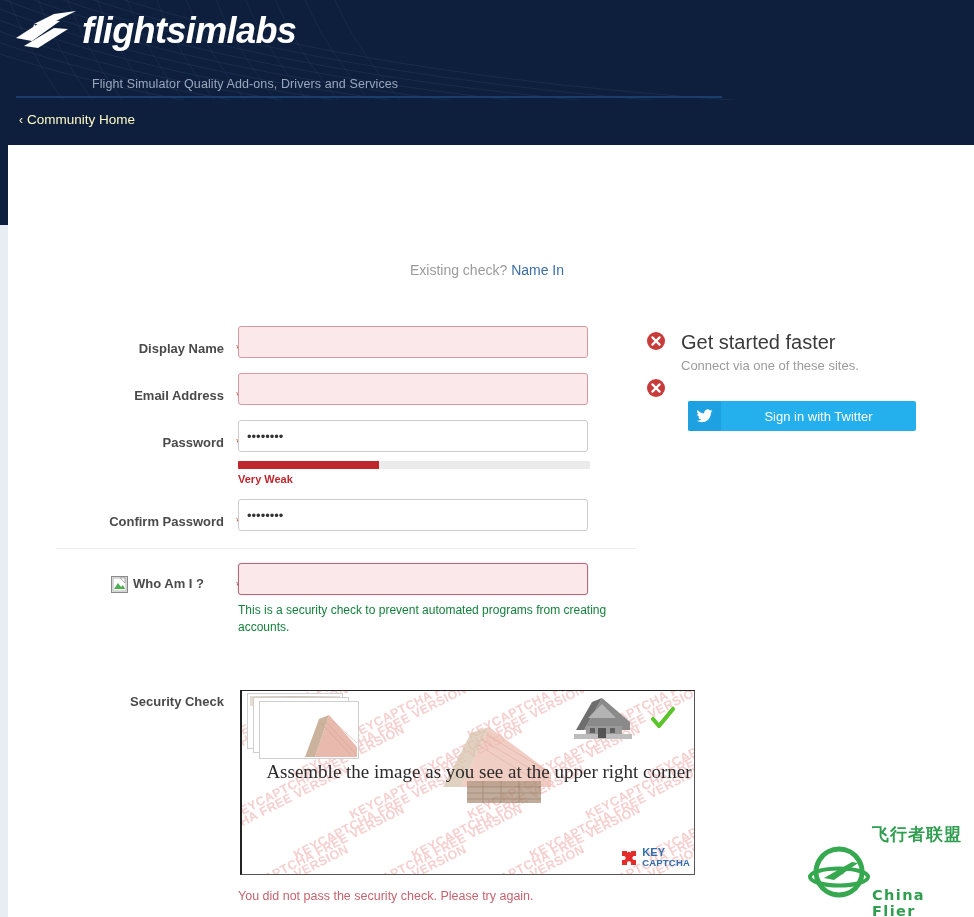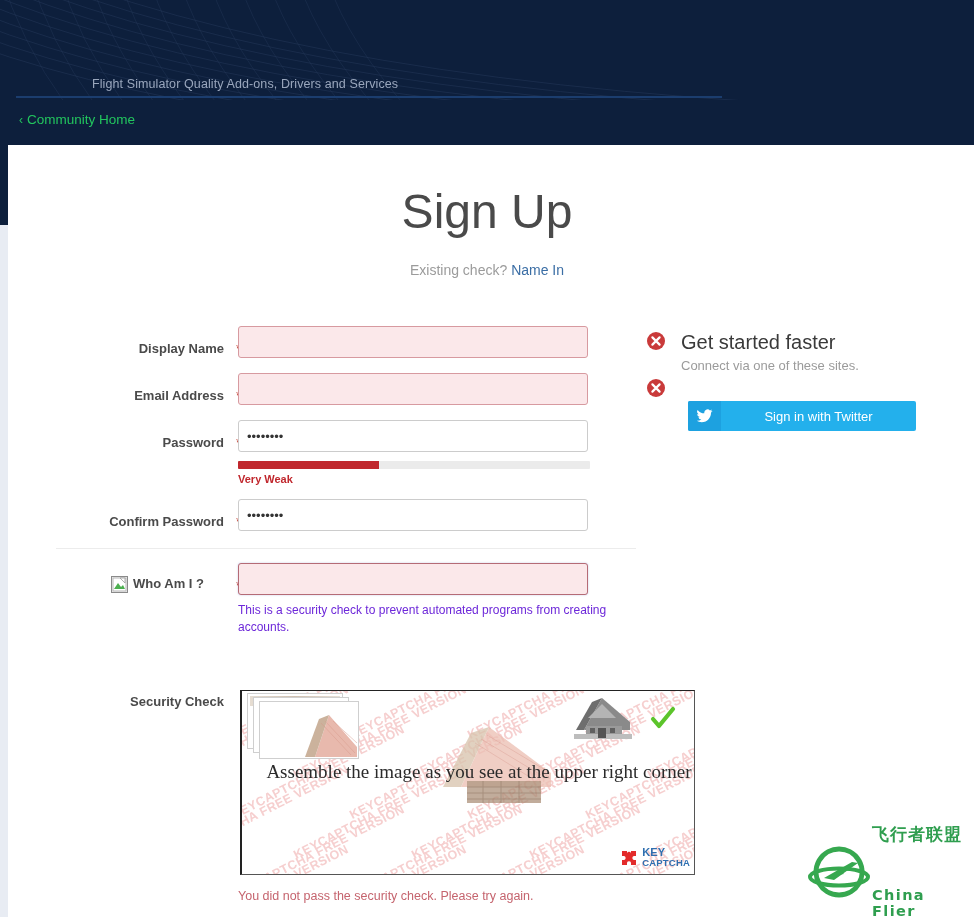--- a/index.html
+++ b/index.html
@@ -55,21 +55,21 @@
   }
 
   
   .nav-bar {
     position: absolute; left: 0; top: 100px;
     width: 974px; height: 45px;
     background: #0d1f3c;
   }
   .nav-link {
     position: absolute; left: 19px; top: 12px;
-    color: #22c55e;
+    color: #fef9c3;
     font-size: 13.5px;
     text-decoration: none;
     white-space: nowrap;
   }
   .nav-chevron { margin-right: 4px; font-size: 12px; }
 
   
   .left-rail-dark {
     position: absolute; left: 0; top: 145px;
     width: 8px; height: 80px;
@@ -188,21 +188,21 @@
     font-size: 13px;
     font-weight: bold;
     color: #4a4a4a;
     line-height: 18px;
     white-space: nowrap;
   }
   .help-text {
     position: absolute; left: 238px; top: 602px;
     width: 378px;
     font-size: 12px;
-    color: #6d28d9;
+    color: #15803d;
     line-height: 17px;
   }
   .err-text {
     position: absolute; left: 238px; top: 638px;
     width: 378px;
     font-size: 12px;
     color: #c5646e;
     line-height: 17px;
   }
 
@@ -375,33 +375,43 @@
         <path d="M140,-60 Q138,62 276,200"></path>
         <path d="M170,-60 Q166,60 308,200"></path>
         <path d="M200,-60 Q194,58 340,200"></path>
         <path d="M230,-60 Q222,56 372,200"></path>
         <path d="M260,-60 Q250,54 404,200"></path>
         <path d="M290,-60 Q278,52 436,200"></path>
         <path d="M320,-60 Q306,50 468,200"></path>
       </g>
     </svg>
 
+    <div class="logo-wrap">
+      <svg class="logo-plane" viewBox="0 0 66 46">
+        <g fill="#ffffff">
+          <path d="M40,6 L62,3 L34,17 L20,16 Z"></path>
+          <path d="M2,30 L30,12 L46,13 L18,33 Z"></path>
+          <path d="M10,38 L40,20 L54,21 L24,40 Z"></path>
+          <path d="M20,16 L26,25 L18,25 Z"></path>
+        </g>
+      </svg>
+      <span class="logo-text">flightsimlabs</span>
+    </div>
 
     <div class="tagline">Flight Simulator Quality Add-ons, Drivers and Services</div>
     <div class="header-rule"></div>
   </div>
 
   <div class="nav-bar">
     <a class="nav-link" href="#"><span class="nav-chevron">‹</span><span>Community Home</span></a>
   </div>
 
   <div class="left-rail-dark"></div>
   <div class="left-rail-light"></div>
 
-  <div class="page-title">Sign Up</div>
   <div class="sub-line">
     <span>Existing check?</span>
     <a href="#">Name In</a>
   </div>
 
   <div class="form-area">
 
     <div class="frow" style="top:340px;">
       <div class="flabel">Display Name</div>
       <div class="freq">*</div>

